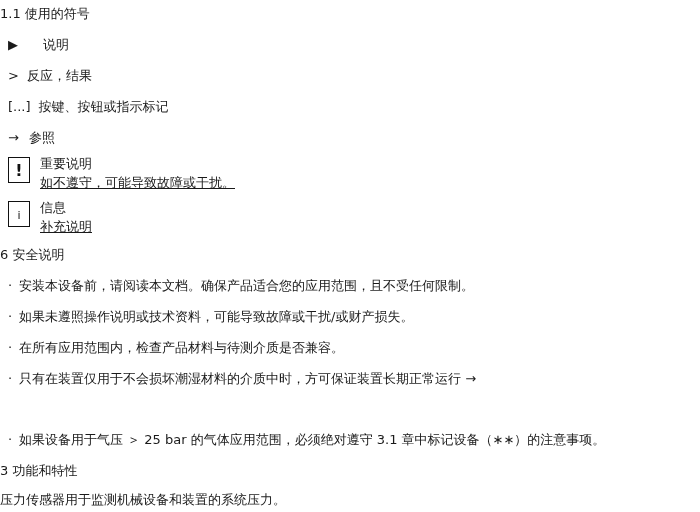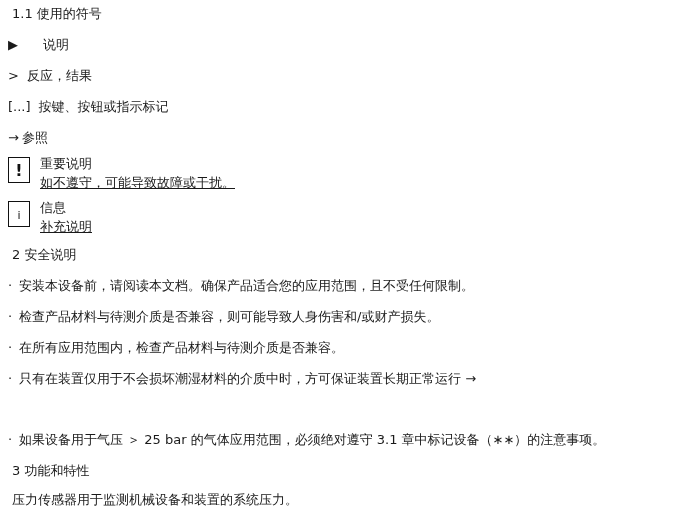--- a/index.html
+++ b/index.html
@@ -17,21 +17,21 @@
   }
   .page {
     position: relative;
     width: 700px;
     height: 512px;
     padding: 0;
     box-sizing: border-box;
   }
   .line {
     position: absolute;
-    left: 12px;
+    left: 0;
     white-space: nowrap;
     line-height: 16px;
   }
   .heading {
     font-size: 13px;
     color: #1a1a1a;
   }
   .body-text {
     font-size: 13px;
     color: #1a1a1a;
@@ -116,51 +116,51 @@
     <span style="margin-left:8px;">反应，结果</span>
   </div>
 
   <div class="bullet-row" style="top:99px;">
     <span>[...]</span>
     <span style="margin-left:8px;">按键、按钮或指示标记</span>
   </div>
 
   <div class="bullet-row" style="top:130px;">
     <span class="arrow">→</span>
-    <span style="margin-left:3px;">参照</span>
+    <span style="margin-left:10px;">参照</span>
   </div>
 
   <div class="note-block" style="top:156px;">
     <div class="note-icon">!</div>
     <div class="note-text">
       <div class="note-title">重要说明</div>
       <div class="note-body">如不遵守，可能导致故障或干扰。</div>
     </div>
   </div>
 
   <div class="note-block" style="top:200px;">
     <div class="note-icon info">
       <span class="i-top">i</span>
     </div>
     <div class="note-text">
       <div class="note-title">信息</div>
       <div class="note-body">补充说明</div>
     </div>
   </div>
 
-  <div class="line heading" style="top:247px;">2 安全说明</div>
+  <div class="line heading" style="top:247px;">6 安全说明</div>
 
   <div class="bullet-row" style="top:278px;">
     <span class="bullet-dot">·</span>
     <span>安装本设备前，请阅读本文档。确保产品适合您的应用范围，且不受任何限制。</span>
   </div>
 
   <div class="bullet-row" style="top:309px;">
     <span class="bullet-dot">·</span>
-    <span>检查产品材料与待测介质是否兼容，则可能导致人身伤害和/或财产损失。</span>
+    <span>如果未遵照操作说明或技术资料，可能导致故障或干扰/或财产损失。</span>
   </div>
 
   <div class="bullet-row" style="top:340px;">
     <span class="bullet-dot">·</span>
     <span>在所有应用范围内，检查产品材料与待测介质是否兼容。</span>
   </div>
 
   <div class="bullet-row" style="top:371px;">
     <span class="bullet-dot">·</span>
     <span>只有在装置仅用于不会损坏潮湿材料的介质中时，方可保证装置长期正常运行  →</span>

